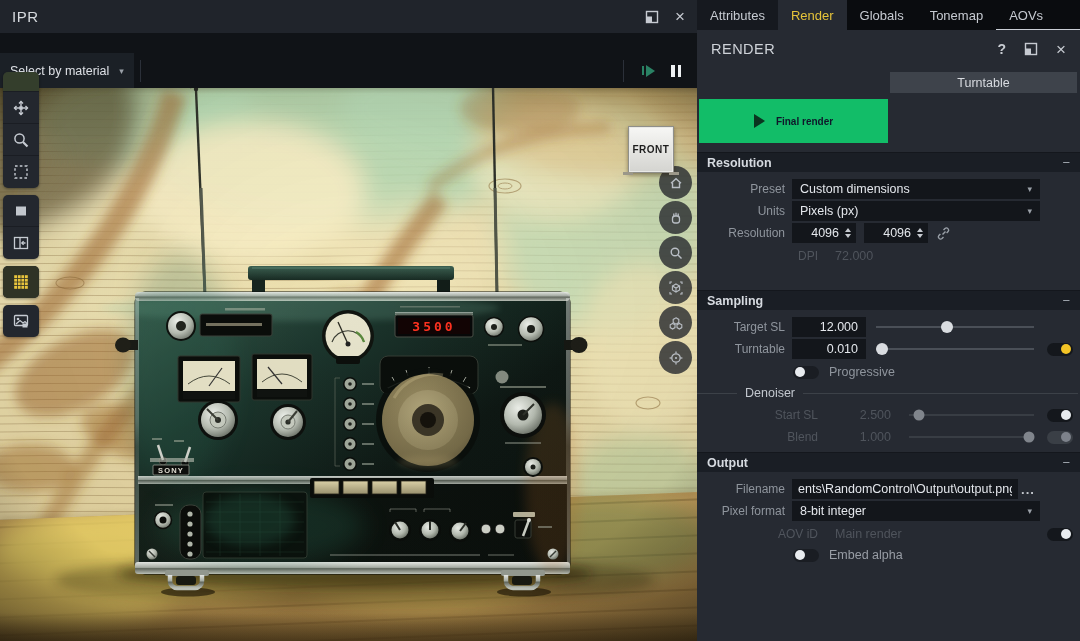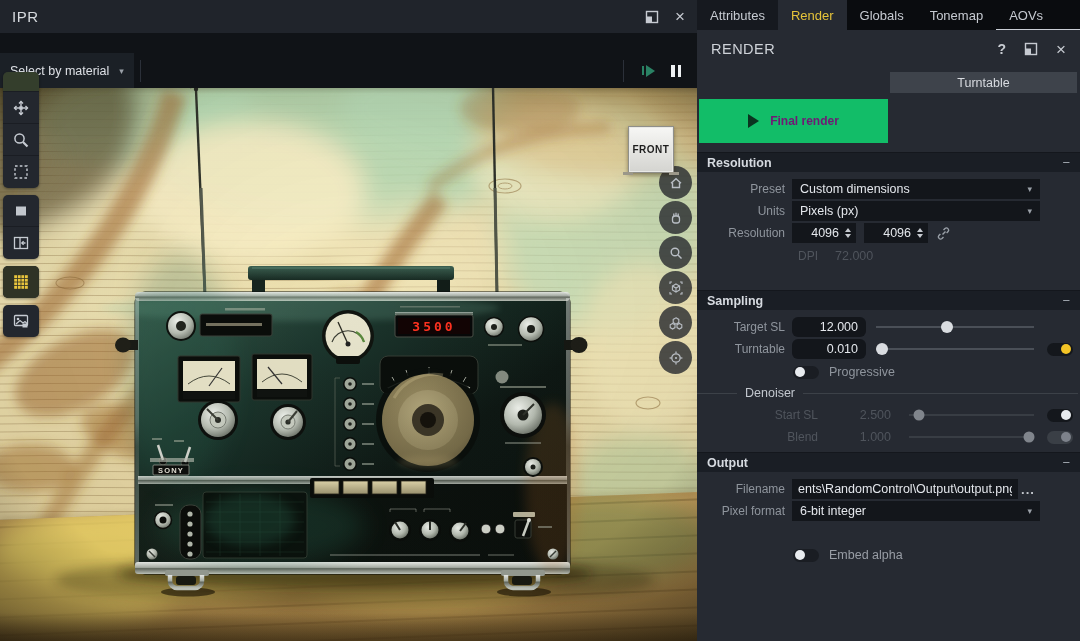--- a/index.html
+++ b/index.html
@@ -66,21 +66,21 @@
             display:flex; align-items:center; padding:0 14px; }
   .p-head .t { font-size:14.5px; color:#ced2d8; letter-spacing:.5px; }
   .p-head .icons { margin-left:auto; display:flex; align-items:center; gap:18px; }
   .help-glyph { color:#c9cdd3; font-size:14px; font-weight:bold; }
 
   .mtab { position:absolute; top:72px; height:21px; display:flex; align-items:center; justify-content:center; font-size:12.5px; }
   .mtab.still { left:3px; width:187px; background:#14171d; color:#e3c238; font-weight:bold; }
   .mtab.turn { left:193px; width:187px; background:#3e434b; color:#d8dbe0; }
 
   .rbtn { position:absolute; top:99px; height:44px; background:#12bd68; display:flex; align-items:center;
-          justify-content:center; gap:11px; color:#701a75; font-weight:bold; font-size:12px; }
+          justify-content:center; gap:11px; color:#0f172a; font-weight:bold; font-size:10px; }
   .rbtn.final { left:2px; width:189px; }
   .rbtn.draft { left:194px; width:187px; }
   .rbtn .ptri { width:0; height:0; border-top:7px solid transparent; border-bottom:7px solid transparent; border-left:11px solid #0a3520; }
 
   .shead { position:absolute; left:0; width:383px; height:20px; background:#1a1e25; border-top:1px solid #14171d;
            display:flex; align-items:center; padding:0 10px; font-size:12.5px; font-weight:bold; color:#d6dae0; }
   .shead .min { margin-left:auto; color:#a6acb4; font-weight:normal; font-size:13px; }
 
   .row { position:absolute; left:0; width:383px; height:20px; display:flex; align-items:center; }
   .lbl { width:88px; flex:none; text-align:right; color:#8f959d; font-size:12px; margin-right:7px; }
@@ -97,21 +97,21 @@
   .browse { width:20px; text-align:center; color:#c3c7cd; font-size:13px; font-weight:bold; letter-spacing:1px; }
 
   .spin { width:64px; height:20px; background:#13161b; display:flex; align-items:center; padding:0 5px 0 2px; }
   .spin input { flex:1; width:40px; background:none; text-align:right; padding-right:6px; }
   .arrows { display:flex; flex-direction:column; gap:2px; }
   .arrows i { display:block; width:0; height:0; border-left:3.5px solid transparent; border-right:3.5px solid transparent; }
   .arrows .up { border-bottom:4px solid #c6cad0; }
   .arrows .dn { border-top:4px solid #c6cad0; }
   .gap8 { width:8px; flex:none; }
 
-  .valbox { width:74px; flex:none; text-align:right; padding-right:8px;border-radius:6px; }
+  .valbox { width:74px; flex:none; text-align:right; padding-right:8px; }
   .valbox.dis { background:transparent; color:#4f545c; }
   .trackzone { position:relative; flex:1; height:2px; background:#4a4f57; margin-left:10px; margin-right:46px; }
   .trackzone.dis { background:#383d44; }
   .knob { position:absolute; top:50%; transform:translate(-50%,-50%); width:12px; height:12px; border-radius:50%; background:#d9dce0; }
   .knob.dim { width:11px; height:11px; background:#80858c; }
 
   .pill { position:absolute; right:7px; top:3.5px; width:26px; height:13px; border-radius:7px; background:#14171c; }
   .pill b { position:absolute; top:1.5px; width:10px; height:10px; border-radius:50%; }
   .pill.kr b { right:2px; }
   .pill .ky { background:#f3c426; } .pill .kw { background:#e8ebef; } .pill .kg { background:#7d828b; }
@@ -849,23 +849,30 @@
       <span class="min">−</span>
     </div>
     <div class="row" style="top:479px">
       <span class="lbl">Filename</span>
       <input class="fld file" readonly="" value="ents\RandomControl\Output\output.png" style="">
       <span class="browse">...</span>
     </div>
     <div class="row" style="top:501px">
       <span class="lbl">Pixel format</span>
       <div class="sel">
-        <span>6-bit integer</span>
+        <span>8-bit integer</span>
         <span class="caret">▾</span>
       </div>
+    </div>
+    <div class="row" style="top:524px">
+      <span class="lbl dis">AOV iD</span>
+      <span class="valtext dis" style="padding-left:10px">Main render</span>
+      <span class="pill kr">
+          <b class="kw"></b>
+        </span>
     </div>
     <div class="row" style="top:545px">
       <span class="toggle">
           <b></b>
         </span>
       <span class="tlabel">Embed alpha</span>
     </div>
   </aside>
 </div>
 

